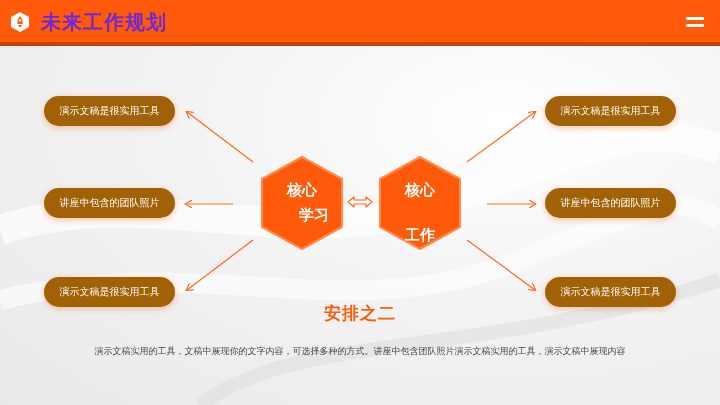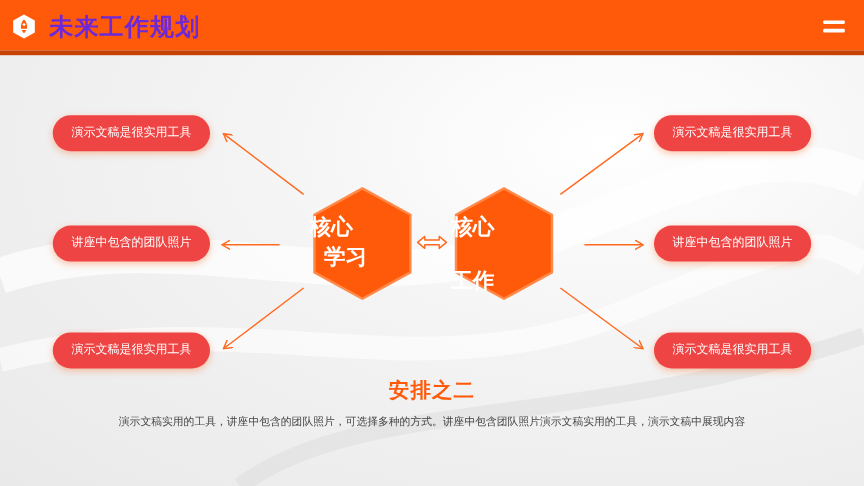--- a/index.html
+++ b/index.html
@@ -6,27 +6,27 @@
   body { width:720px; height:405px; overflow:hidden; position:relative;
     font-family:"DejaVu Sans", "Liberation Sans", sans-serif;
     background: radial-gradient(ellipse at 70% 30%, #ffffff 0%, #f3f3f3 45%, #e9e9e9 100%); }
   .swirl { position:absolute; left:0; top:0; width:720px; height:405px; }
   .header { position:absolute; left:0; top:0; width:720px; height:42px; background:#ff5a0a; }
   .header-line { position:absolute; left:0; top:42px; width:720px; height:4px; background:#c64305; }
   .logo { position:absolute; left:9px; top:11px; width:22px; height:22px; }
   .title { position:absolute; left:41px; top:9px; font-size:20px; font-weight:bold; color:#6d28d9; letter-spacing:1px; line-height:26px; }
   .menu { position:absolute; left:686px; top:17px; width:18px; height:12px; }
   .menu span { display:block; height:3px; background:#fff; border-radius:1px; margin-bottom:4px; }
-  .pill { position:absolute; width:131px; height:30px; border-radius:15px; background:#ef4444;
+  .pill { position:absolute; width:131px; height:30px; border-radius:15px; background:#a16207;
     color:#fff; font-size:10px; line-height:30px; text-align:center;
     box-shadow:0 2px 6px rgba(255,90,10,0.35); }
   .arrows { position:absolute; left:0; top:0; width:720px; height:405px; }
   .hex { position:absolute; width:88px; height:96px; }
-  .hex-label { position:absolute; width:88px; color:#fff; font-size:18px; font-weight:bold; line-height:24px; }
-  .subtitle { position:absolute; left:0; width:720px; top:314px; text-align:center; color:#ff5a0a; font-size:17px; font-weight:bold; letter-spacing:1px; }
+  .hex-label { position:absolute; width:88px; text-align:center; color:#fff; font-size:15px; font-weight:bold; line-height:24px; }
+  .subtitle { position:absolute; left:0; width:720px; top:302px; text-align:center; color:#ff5a0a; font-size:17px; font-weight:bold; letter-spacing:1px; }
   .desc { position:absolute; left:0; width:720px; top:345px; text-align:center; color:#444; font-size:9px; }
 </style>
 </head>
 <body>
 
 <svg class="swirl" viewBox="0 0 720 405">
   <path d="M0 230 C 150 180, 300 260, 450 200 S 650 120, 720 150" stroke="#ffffff" stroke-width="30" fill="none" opacity="0.7"></path>
   <path d="M0 300 C 200 250, 350 330, 520 260 S 680 200, 720 220" stroke="#ffffff" stroke-width="20" fill="none" opacity="0.6"></path>
   <path d="M200 405 C 300 330, 480 360, 720 280" stroke="#dcdcdc" stroke-width="14" fill="none" opacity="0.5"></path>
 </svg>
@@ -76,13 +76,13 @@
   <polygon points="44,2 84,24 84,72 44,94 4,72 4,24" fill="#ff5a0a" stroke="#ff8a4a" stroke-width="2" stroke-linejoin="round"></polygon>
 </svg>
 <div class="hex-label" style="left:376px;top:178px;">核心</div>
 <div class="hex-label" style="left:376px;top:203px;margin-top:20px;">工作</div>
 
 <svg style="position:absolute;left:346px;top:195px;" width="28" height="14" viewBox="0 0 28 14">
   <path d="M2 7 L8 2 L8 5 L20 5 L20 2 L26 7 L20 12 L20 9 L8 9 L8 12 Z" fill="#fff" stroke="#ff6a1f" stroke-width="1.2" stroke-linejoin="round"></path>
 </svg>
 
 <div class="subtitle">安排之二</div>
-<div class="desc">演示文稿实用的工具，讲座中包含的团队照片，可选择多种的方式。讲座中包含团队照片演示文稿实用的工具，演示文稿中展现内容</div>
+<div class="desc">演示文稿实用的工具，文稿中展现你的文字内容，可选择多种的方式。讲座中包含团队照片演示文稿实用的工具，演示文稿中展现内容</div>
 
 </body></html>

